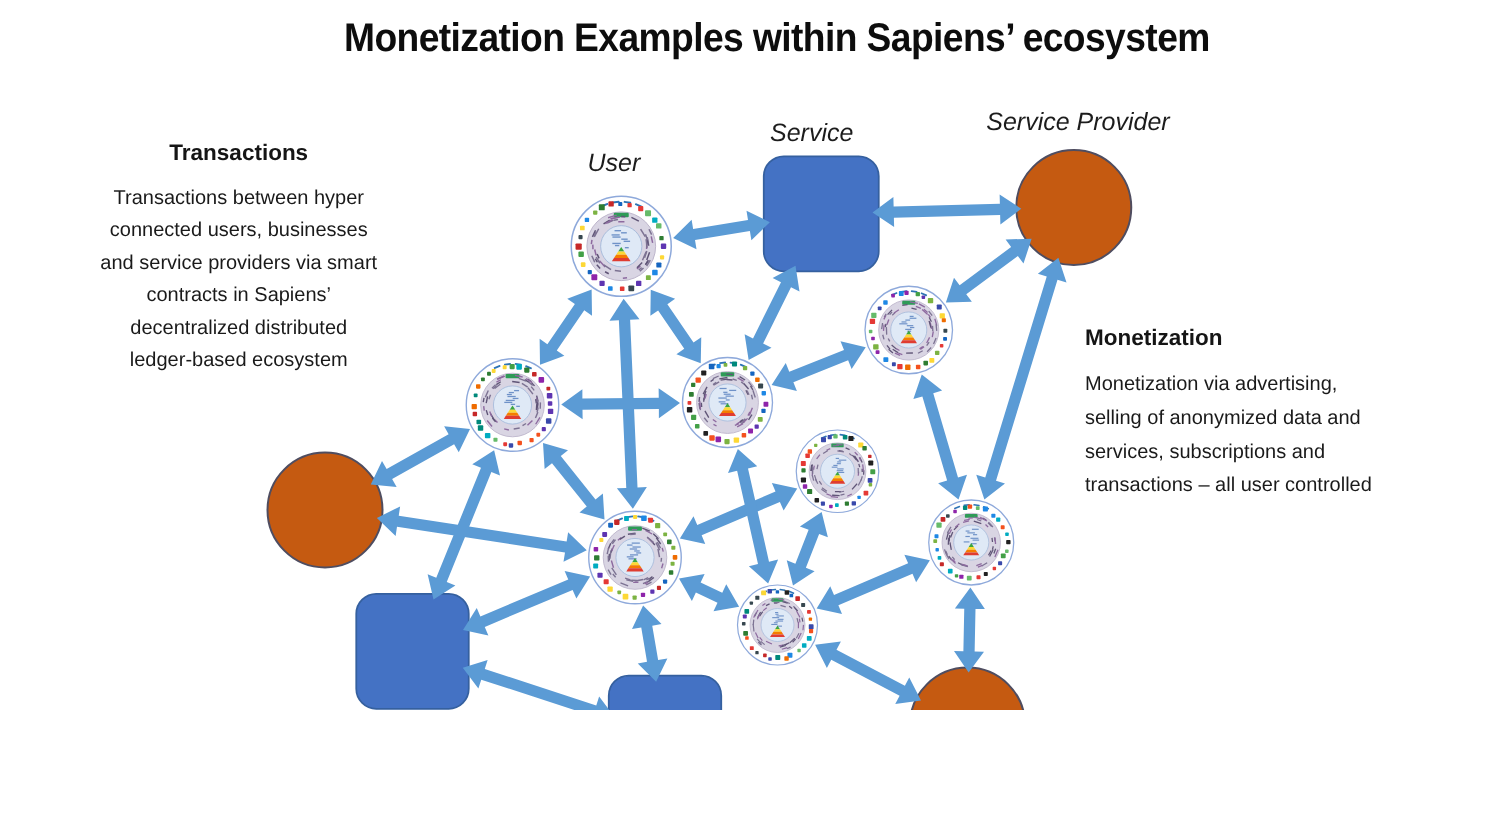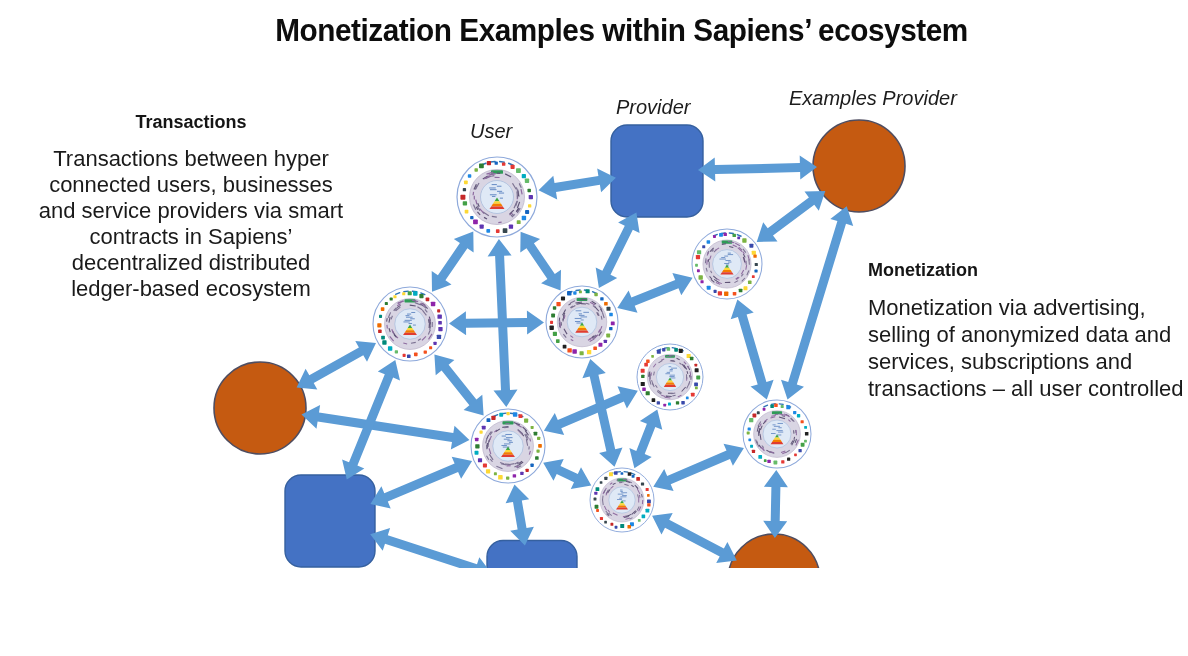--- a/index.html
+++ b/index.html
@@ -3,21 +3,21 @@
 <meta charset="utf-8">
 <style>
   html,body{margin:0;padding:0;background:#ffffff;}
   #page{position:relative;width:1188px;height:568px;background:#ffffff;overflow:hidden;
         font-family:"Liberation Sans",sans-serif;color:#111;}
   #title{position:absolute;left:55px;top:12px;width:1133px;text-align:center;
          font-size:32px;font-weight:700;color:#0d0d0d;letter-spacing:-0.5px;
          transform:scaleX(0.93);transform-origin:50% 50%;white-space:nowrap;}
   .panel{position:absolute;}
   .panel h2{margin:0 0 13px 0;font-size:18px;font-weight:700;color:#151515;}
-  .panel p{margin:0;font-size:22px;line-height:26px;color:#1a1a1a;white-space:pre-line;}
+  .panel p{margin:0;font-size:16px;line-height:26px;color:#1a1a1a;white-space:pre-line;}
   #left-panel{left:35px;top:112px;width:312px;text-align:center;}
   #right-panel{left:868px;top:260px;width:322px;}
   #right-panel p{line-height:27px;}
   .shape-label{position:absolute;font-size:20px;font-style:italic;color:#1c1c1c;white-space:nowrap;}
   #user-label{left:470px;top:120px;}
   #business-label{left:616px;top:96px;}
   #sp-label{left:789px;top:87px;}
   #net{position:absolute;left:0;top:0;}
 </style>
 </head>
@@ -38,22 +38,22 @@
 
   <div id="right-panel" class="panel">
     <h2>Monetization</h2>
     <p>Monetization via advertising,
 selling of anonymized data and
 services, subscriptions and
 transactions – all user controlled</p>
   </div>
 
   <div id="user-label" class="shape-label">User</div>
-  <div id="business-label" class="shape-label">Provider</div>
-  <div id="sp-label" class="shape-label">Examples Provider</div>
+  <div id="business-label" class="shape-label">Service</div>
+  <div id="sp-label" class="shape-label">Service Provider</div>
 
   <svg id="net" width="1188" height="656" viewBox="0 0 1188 656">
       <g>
         <rect x="611" y="125" width="92" height="92" rx="16" ry="16" fill="#4472C4" stroke="#35609f" stroke-width="1.4"></rect>
         <rect x="285" y="475" width="90" height="92" rx="16" ry="16" fill="#4472C4" stroke="#35609f" stroke-width="1.4"></rect>
         <rect x="487" y="540.5" width="90" height="93" rx="16" ry="16" fill="#4472C4" stroke="#35609f" stroke-width="1.4"></rect>
         <circle cx="859" cy="166" r="46" fill="#C55A11" stroke="#4f4d60" stroke-width="1.6"></circle>
         <circle cx="260" cy="408" r="46" fill="#C55A11" stroke="#4f4d60" stroke-width="1.6"></circle>
         <circle cx="774" cy="580" r="46" fill="#C55A11" stroke="#4f4d60" stroke-width="1.6"></circle>
       </g>

